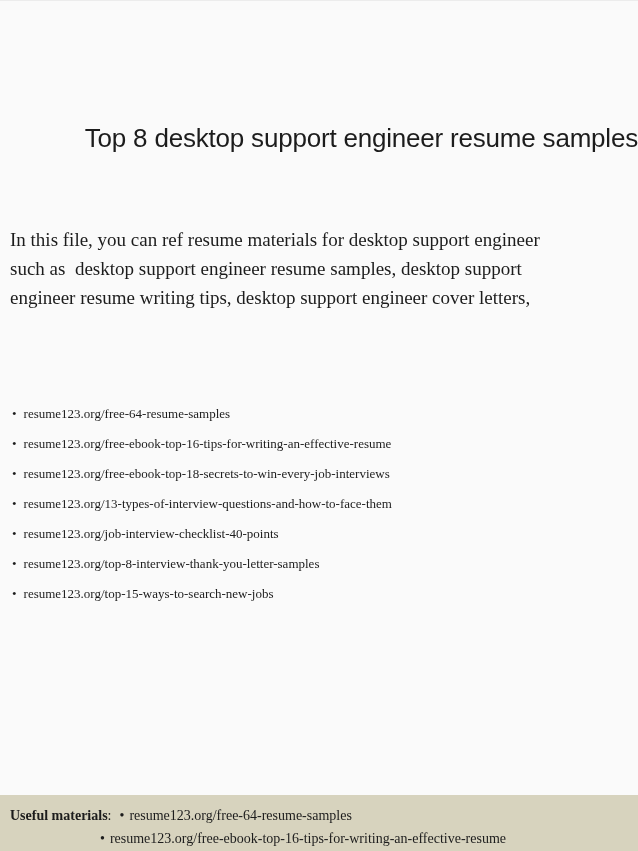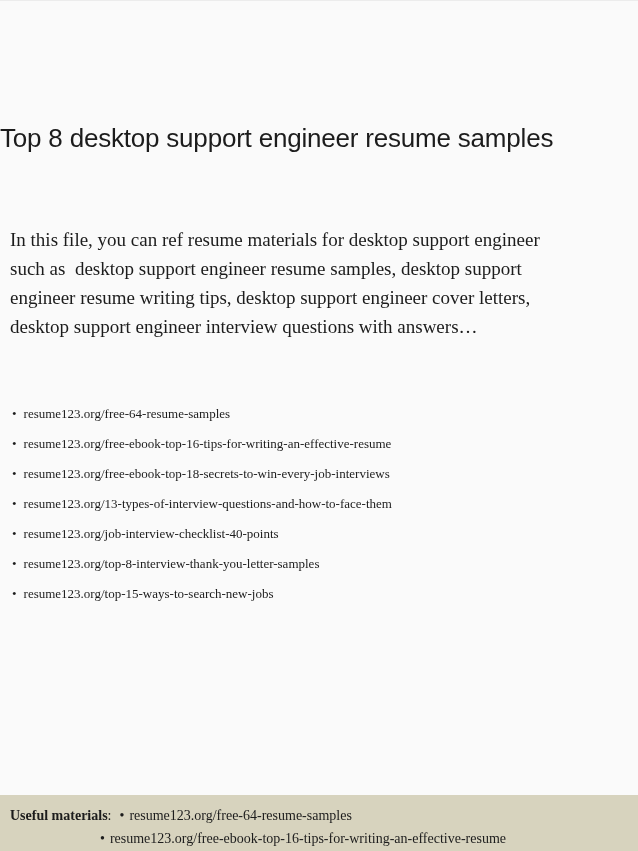--- a/index.html
+++ b/index.html
@@ -13,21 +13,21 @@
     border-top: 1px solid #ececec;
     overflow: hidden;
     color: var(--text, #1c1c1c);
   }
 
   .slide-title {
     position: absolute;
     top: 122px;
     left: 0;
     width: 100%;
-    text-align: left;
+    text-align: right;
     font-family: "Liberation Sans", "DejaVu Sans", sans-serif;
     font-weight: 400;
     font-size: 26px;
     letter-spacing: -0.2px;
     color: var(--text, #1c1c1c);
     white-space: nowrap;
   }
 
   .intro {
     position: absolute;
@@ -95,21 +95,20 @@
 <body>
 
 <div class="page">
 
   <h1 class="slide-title">Top 8 desktop support engineer resume samples</h1>
 
   <div class="intro">
     <div class="intro-line">In this file, you can ref resume materials for desktop support engineer</div>
     <div class="intro-line">such as  desktop support engineer resume samples, desktop support</div>
     <div class="intro-line">engineer resume writing tips, desktop support engineer cover letters,</div>
-    <div class="intro-line">desktop support engineer interview questions with answers…</div>
   </div>
 
 
   <ul class="links-list">
     <li>
       <span class="bullet">•</span><span>resume123.org/free-64-resume-samples</span>
     </li>
     <li>
       <span class="bullet">•</span><span>resume123.org/free-ebook-top-16-tips-for-writing-an-effective-resume</span>
     </li>

